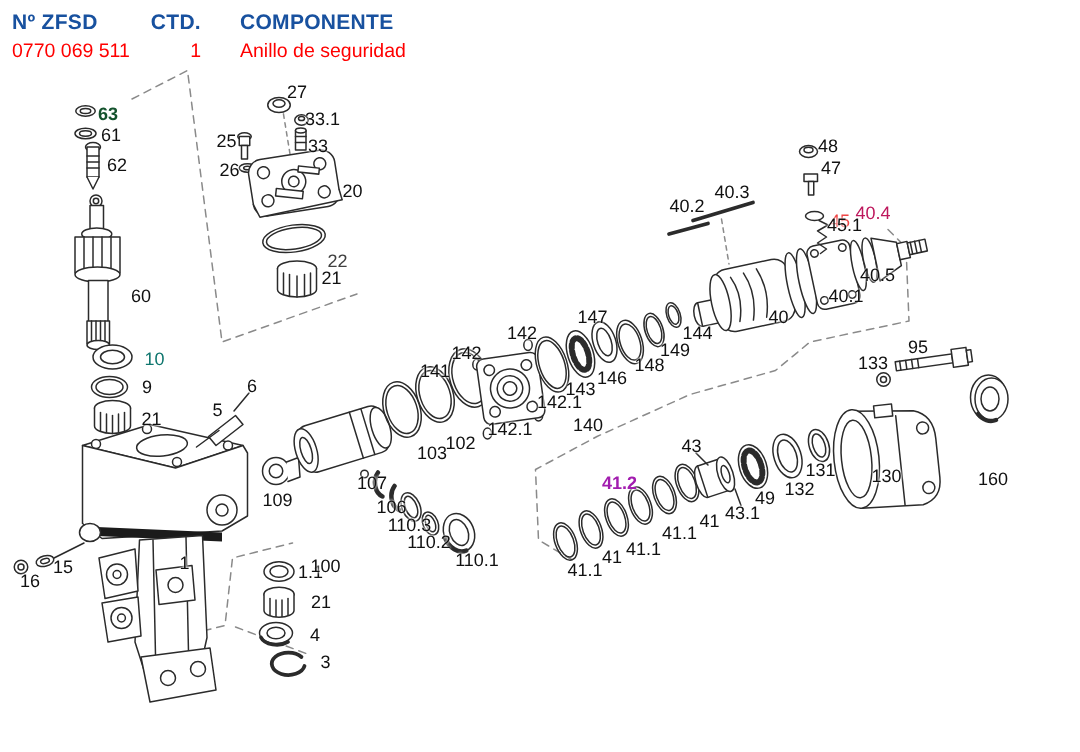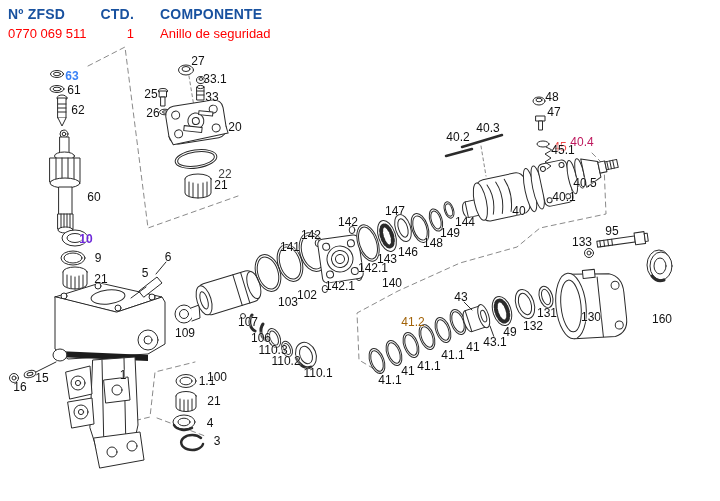--- a/index.html
+++ b/index.html
@@ -407,25 +407,25 @@
           <ellipse cx="184" cy="422" rx="11" ry="7"></ellipse>
             <ellipse cx="184" cy="422" rx="6" ry="3.8"></ellipse>
           <path d="M174,425 A11,7 0 0 0 192,428" stroke-width="2.5" fill="none"></path>
           <path d="M201,438 A11,7.5 0 1 0 203,444" stroke-width="2.5" fill="none"></path>
         </g>
 
       </g>
     </svg>
 
     <div class="labels">
-        <span class="plbl hl" style="left: 72px; top: 76px; color: #3b82f6;">63</span>
+        <span class="plbl hl" style="left: 72px; top: 76px; color: #14532d;">63</span>
         <span class="plbl" style="left: 74px; top: 90px; color: rgb(17, 17, 17); text-align: right;">61</span>
         <span class="plbl" style="left: 78px; top: 110px; color: rgb(17, 17, 17);">62</span>
         <span class="plbl" style="left: 94px; top: 197px; color: rgb(17, 17, 17);">60</span>
-        <span class="plbl" style="left: 86px; top: 239px; color: #6d28d9; font-weight: bold;">10</span>
+        <span class="plbl" style="left: 103px; top: 239px; color: #0f766e;">10</span>
         <span class="plbl" style="left: 98px; top: 258px; color: rgb(17, 17, 17);">9</span>
         <span class="plbl" style="left: 101px; top: 279px; color: rgb(17, 17, 17);">21</span>
         <span class="plbl" style="left: 151px; top: 94px; color: rgb(17, 17, 17);">25</span>
         <span class="plbl" style="left: 153px; top: 113px; color: rgb(17, 17, 17);">26</span>
         <span class="plbl" style="left: 198px; top: 61px; color: rgb(17, 17, 17);">27</span>
         <span class="plbl" style="left: 215px; top: 79px; color: rgb(17, 17, 17);">33.1</span>
         <span class="plbl" style="left: 212px; top: 97px; color: rgb(17, 17, 17);">33</span>
         <span class="plbl" style="left: 235px; top: 127px; color: rgb(17, 17, 17);">20</span>
         <span class="plbl" style="left: 225px; top: 174px; color: #404040;">22</span>
         <span class="plbl" style="left: 221px; top: 185px; color: rgb(17, 17, 17);">21</span>
@@ -473,19 +473,19 @@
         <span class="plbl" style="left: 612px; top: 231px; color: rgb(17, 17, 17);">95</span>
         <span class="plbl" style="left: 662px; top: 272px; color: rgb(17, 17, 17); margin-top: 47px;">160</span>
         <span class="plbl" style="left: 591px; top: 317px; color: rgb(17, 17, 17);">130</span>
         <span class="plbl" style="left: 547px; top: 313px; color: rgb(17, 17, 17);">131</span>
         <span class="plbl" style="left: 533px; top: 326px; color: rgb(17, 17, 17);">132</span>
         <span class="plbl" style="left: 510px; top: 332px; color: rgb(17, 17, 17);">49</span>
         <span class="plbl" style="left: 495px; top: 342px; color: rgb(17, 17, 17);">43.1</span>
         <span class="plbl" style="left: 461px; top: 297px; color: rgb(17, 17, 17);">43</span>
         <span class="plbl" style="left: 473px; top: 347px; color: rgb(17, 17, 17);">41</span>
         <span class="plbl" style="left: 453px; top: 355px; color: rgb(17, 17, 17);">41.1</span>
-        <span class="plbl" style="left: 413px; top: 322px; color: #a16207;">41.2</span>
+        <span class="plbl" style="left: 413px; top: 322px; color: #a21caf; font-weight: bold;">41.2</span>
         <span class="plbl" style="left: 429px; top: 366px; color: rgb(17, 17, 17);">41.1</span>
         <span class="plbl" style="left: 408px; top: 371px; color: rgb(17, 17, 17);">41</span>
         <span class="plbl" style="left: 390px; top: 380px; color: rgb(17, 17, 17);">41.1</span>
       </div>
   </div>
 </div>
 
 </body></html>

